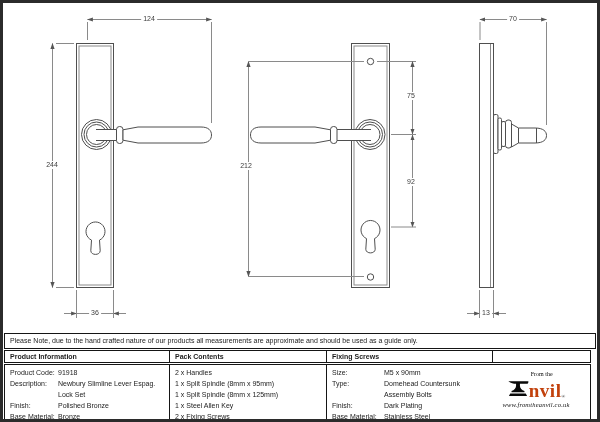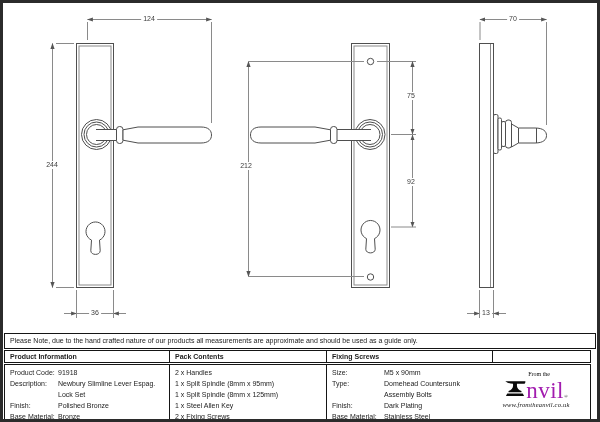--- a/index.html
+++ b/index.html
@@ -17,21 +17,21 @@
   .c2{left:164px;width:157px;border-left:1px solid #151515;}
   .c3{left:321px;width:166px;border-left:1px solid #151515;}
   .c4{left:487px;width:98px;border-left:1px solid #151515;}
   .thead .col{font-size:7px;line-height:11px;font-weight:600;color:#1c1c1c;padding-left:5px;box-sizing:border-box;}
   .tbody .col{padding:2px 0 0 5px;box-sizing:border-box;font-size:7px;color:#1c1c1c;}
   .row{line-height:11px;white-space:nowrap;}
   .lab{display:inline-block;width:48px;}
   .c3 .lab{width:52px;}
   .logo{position:absolute;left:487px;top:364px;width:98px;height:54px;display:flex;flex-direction:column;align-items:center;justify-content:center;}
   .logo-row{position:relative;display:flex;align-items:flex-end;height:26px;}
-  .brand{font-family:"Liberation Serif",serif;font-size:23px;line-height:21px;color:#a21caf;letter-spacing:0.5px;}
+  .brand{font-family:"Liberation Serif",serif;font-size:19px;line-height:21px;color:#c2410c;letter-spacing:0.5px;font-weight:bold;}
   .tagline{position:absolute;top:-4px;left:24px;font-family:"Liberation Serif",serif;font-size:6px;color:#0a0a0a;white-space:nowrap;}
   .reg{font-family:"Liberation Serif",serif;font-size:5px;vertical-align:top;line-height:8px;color:#0a0a0a;}
   .website{font-family:"Liberation Serif",serif;font-style:italic;font-size:6.5px;color:#111;margin-top:0px;letter-spacing:0.2px;}
 </style>
 </head>
 <body>
 
 <div class="sheet">
 
   <svg class="drawings" width="600" height="333" viewBox="0 0 600 333">

